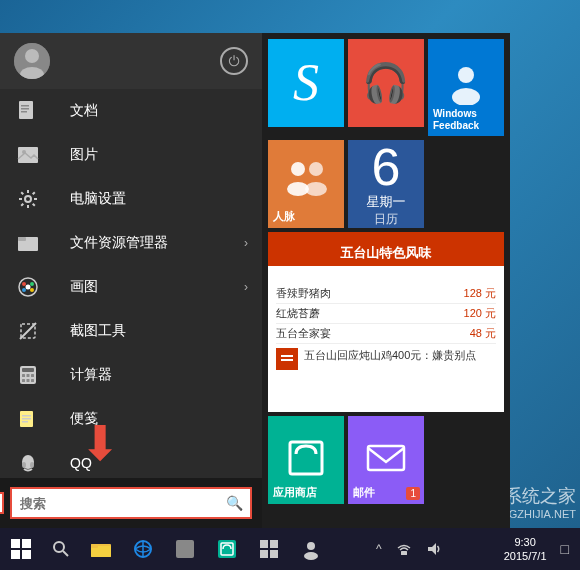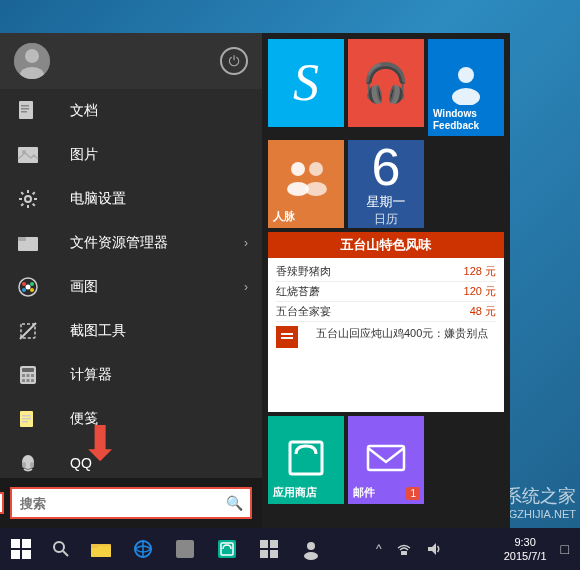--- a/index.html
+++ b/index.html
@@ -343,47 +343,48 @@
     }
 
     
     .news-tile-header {
       background: #cc3300;
       padding: 4px 8px;
       color: #fff;
       font-size: 13px;
       font-weight: bold;
       text-align: center;
+      margin-top: 8px;
     }
 
     .news-content {
       background: #fff;
       flex: 1;
-      padding: 4px 8px;
+      padding: 18px 8px;
     }
 
     .news-row {
       display: flex;
       justify-content: space-between;
       padding: 2px 0;
       border-bottom: 1px solid #eee;
       font-size: 11px;
       color: #333;
     }
 
     .news-price {
       color: #cc3300;
       font-size: 11px;
     }
 
     .news-headline {
       display: flex;
       align-items: flex-start;
       padding: 4px 0;
-      gap: 18px;
+      gap: 6px;
     }
 
     .news-headline-icon {
       width: 22px;
       height: 22px;
       background: #cc3300;
       display: flex;
       align-items: center;
       justify-content: center;
       flex-shrink: 0;

